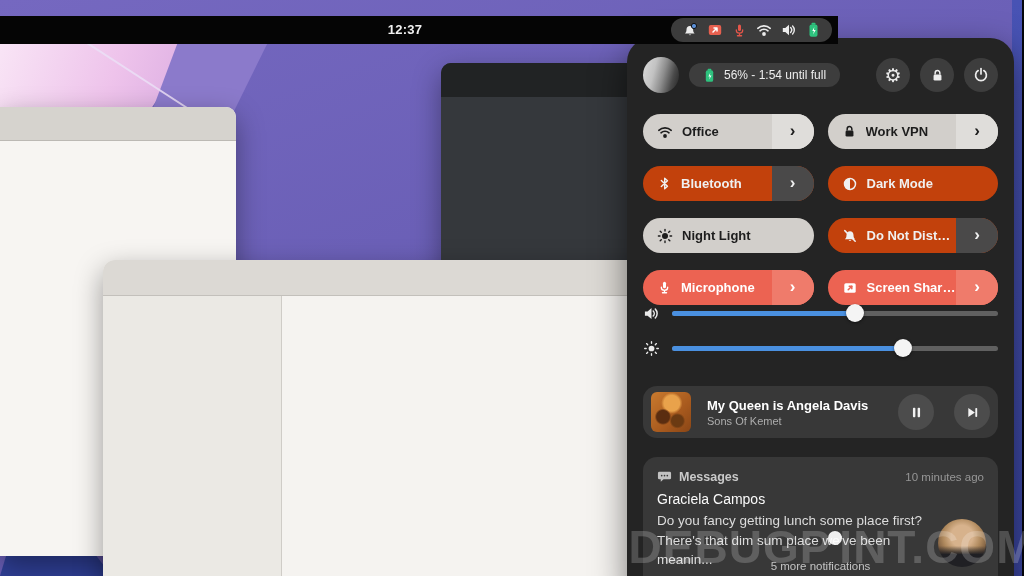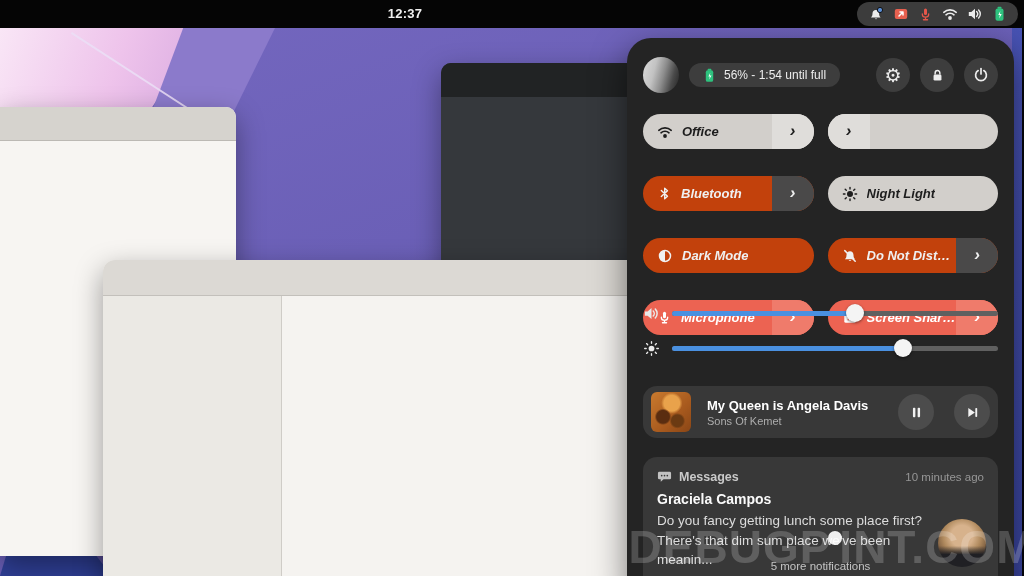--- a/index.html
+++ b/index.html
@@ -27,42 +27,42 @@
   .win-back{left:0;top:107px;width:236px;height:449px;border-radius:0 10px 0 0;background:#f7f5f2;}
   .win-back .titlebar{height:33px;background:#d6d3ce;border-radius:0 10px 0 0;border-bottom:1px solid #bcb9b4;}
   .win-dark{left:441px;top:63px;width:300px;height:400px;border-radius:10px 10px 0 0;background:#35383c;}
   .win-dark .titlebar{height:34px;background:#212324;border-radius:10px 10px 0 0;}
   .win-front{left:103px;top:260px;width:580px;height:330px;border-radius:12px 12px 0 0;background:#f5f3f0;display:flex;flex-direction:column;}
   .win-front .titlebar{height:35px;background:#dcd9d4;border-radius:12px 12px 0 0;border-bottom:1px solid #c3c0bb;flex:0 0 auto;}
   .win-front .content{flex:1;display:flex;}
   .win-front .sidepane{width:178px;background:#ebe9e4;border-right:1px solid #cfccc7;}
   .win-front .mainpane{flex:1;background:#f5f3f0;}
   
-  .topbar{position:absolute;left:0;top:0;width:1024px;height:28px;background:#050505;z-index:20;}
+  .topbar{position:absolute;left:0;top:16px;width:838px;height:28px;background:#050505;z-index:20;}
   .clock{position:absolute;left:369px;top:0;width:72px;height:28px;line-height:28px;text-align:center;
     color:#f0f0f0;font-size:13px;font-weight:700;letter-spacing:.3px;}
   .tray{position:absolute;right:6px;top:2px;height:24px;background:#3c3c3c;border-radius:12px;
     display:flex;align-items:center;gap:9px;padding:0 11px;}
   .tray svg{display:block;}
   
   .panel{position:absolute;left:627px;top:38px;width:387px;height:560px;border-radius:24px;
     background:#242424;z-index:10;box-shadow:0 12px 34px rgba(0,0,0,.5);overflow:hidden;}
   .qs-header{position:absolute;left:16px;right:16px;top:19px;height:36px;display:flex;align-items:center;}
   .avatar{width:36px;height:36px;border-radius:50%;flex:0 0 auto;
     background:linear-gradient(105deg,#dcdcdc 0%,#c2c2c2 32%,#8d8d8d 55%,#4a4a4a 78%,#232323 100%);}
   .battery-pill{margin-left:10px;height:24px;border-radius:16px;background:#3d3d3d;display:flex;
     align-items:center;gap:8px;padding:0 14px;}
   .battery-pill span{font-size:12px;color:#ededed;font-weight:500;white-space:nowrap;}
   .hdr-spacer{flex:1;}
   .round-btn{width:34px;height:34px;border-radius:50%;background:#3d3d3d;display:flex;align-items:center;
     justify-content:center;margin-left:10px;flex:0 0 auto;}
   .gear-glyph{font-size:19px;line-height:1;color:#ececec;font-family:"DejaVu Sans",sans-serif;}
   
   .qs-toggles{position:absolute;left:16px;right:16px;top:76px;display:grid;
-    grid-template-columns:1fr 1fr;gap:27px 14px;font-style:italic;}
+    grid-template-columns:1fr 1fr;gap:17px 14px;}
   .toggle{height:35px;border-radius:17.5px;display:flex;overflow:hidden;font-size:13px;font-weight:700;}
   .tg-main{flex:1;display:flex;align-items:center;gap:9px;padding-left:14px;min-width:0;}
   .tg-label{white-space:nowrap;overflow:hidden;text-overflow:ellipsis;}
   .tg-arrow{width:42px;display:flex;align-items:center;justify-content:center;flex:0 0 auto;}
   .chev{font-size:17px;font-weight:700;line-height:1;transform:translateY(-1px);}
   .toggle.on{background:#d2cfcb;color:#1d1d1d;}
   .toggle.on .tg-arrow{background:#dfddda;}
   .toggle.off{background:#c2410c;color:#f0f0f0;}
   .toggle.off .tg-arrow{background:#4a4949;}
   .toggle.alert{background:#ec6352;color:#ffffff;}
@@ -90,21 +90,21 @@
   .media-artist{font-size:11px;color:#adadad;margin-top:2px;white-space:nowrap;overflow:hidden;text-overflow:ellipsis;}
   .media-btn{width:36px;height:36px;border-radius:50%;background:#4c4c4c;display:flex;align-items:center;
     justify-content:center;flex:0 0 auto;margin-left:4px;}
   
   .notif-card{position:absolute;left:16px;right:16px;top:419px;bottom:-8px;border-radius:14px;
     background:#383838;padding:12px 14px;box-sizing:border-box;}
   .notif-header{display:flex;align-items:center;gap:7px;}
   .notif-app{font-size:12.5px;font-weight:700;color:#c9c9c9;}
   .notif-spacer{flex:1;}
   .notif-time{font-size:11.5px;color:#969696;}
-  .notif-sender{margin-top:7px;font-size:14px;font-weight:700;color:#fafafa;}
+  .notif-sender{margin-top:7px;font-size:14px;font-weight:400;color:#fafafa;}
   .notif-body{margin-top:4px;font-size:13.5px;line-height:1.45;color:#dcdcdc;width:calc(100% - 58px);}
   .notif-avatar{position:absolute;right:12px;top:62px;width:48px;height:48px;border-radius:50%;
     background:
       linear-gradient(0deg,#202024 0%,#202024 26%,rgba(32,32,36,0) 44%),
       radial-gradient(circle at 50% 36%,#d7b28c 0 28%,#b08a5e 48%,#6e5138 72%,#3a2c20 100%);}
   .more-label{position:absolute;left:627px;width:387px;bottom:4px;text-align:center;
     font-size:11.5px;color:#c4c4c4;z-index:30;}
   
   .watermark{position:absolute;left:648px;bottom:0;width:368px;height:58px;display:flex;align-items:center;
     justify-content:center;gap:2px;z-index:25;pointer-events:none;
@@ -226,69 +226,78 @@
           </svg>
         </span>
         <span class="tg-label">Office</span>
       </div>
       <div class="tg-arrow">
           <span class="chev">›</span>
         </div>
     </div>
 
     <div class="toggle on">
+      <div class="tg-main">
+        <span class="tg-icon">
+          <svg width="15" height="15" viewBox="0 0 16 16">
+            <rect x="3.8" y="7" width="8.4" height="6.4" rx="1.4" fill="currentColor"></rect>
+            <path d="M5.5 7 V5.2 a2.5 2.5 0 0 1 5 0 V7" stroke="currentColor" stroke-width="1.6" fill="none"></path>
+          </svg>
+        </span>
+        <span class="tg-label">Work VPN</span>
+      </div>
       <div class="tg-arrow">
           <span class="chev">›</span>
         </div>
     </div>
 
     <div class="toggle off">
       <div class="tg-main">
         <span class="tg-icon">
           <svg width="15" height="15" viewBox="0 0 16 16">
             <path d="M4.6 4.8 L11.2 11 L8.2 13.6 V2.4 L11.2 5 L4.6 11.2" stroke="currentColor" stroke-width="1.5" fill="none" stroke-linecap="round" stroke-linejoin="round"></path>
           </svg>
         </span>
         <span class="tg-label">Bluetooth</span>
       </div>
       <div class="tg-arrow">
           <span class="chev">›</span>
         </div>
+    </div>
+
+    <div class="toggle off">
+      <div class="tg-main">
+        <span class="tg-icon">
+          <svg width="16" height="16" viewBox="0 0 16 16">
+            <circle cx="8" cy="8" r="5.5" stroke="currentColor" stroke-width="1.5" fill="none"></circle>
+            <path d="M8 2.5 a5.5 5.5 0 0 0 0 11 Z" fill="currentColor"></path>
+          </svg>
+        </span>
+        <span class="tg-label">Dark Mode</span>
+      </div>
     </div>
 
     <div class="toggle on">
       <div class="tg-main">
         <span class="tg-icon">
           <svg width="16" height="16" viewBox="0 0 16 16">
             <circle cx="8" cy="8" r="3" fill="currentColor"></circle>
             <g stroke="currentColor" stroke-width="1.4" stroke-linecap="round">
               <line x1="8" y1="1.4" x2="8" y2="3"></line>
                 <line x1="8" y1="13" x2="8" y2="14.6"></line>
               <line x1="1.4" y1="8" x2="3" y2="8"></line>
                 <line x1="13" y1="8" x2="14.6" y2="8"></line>
               <line x1="3.2" y1="3.2" x2="4.3" y2="4.3"></line>
                 <line x1="12.8" y1="3.2" x2="11.7" y2="4.3"></line>
               <line x1="3.2" y1="12.8" x2="4.3" y2="11.7"></line>
                 <line x1="12.8" y1="12.8" x2="11.7" y2="11.7"></line>
             </g>
           </svg>
         </span>
         <span class="tg-label">Night Light</span>
-      </div>
-    </div>
-
-    <div class="toggle off">
-      <div class="tg-main">
-        <span class="tg-icon">
-          <svg width="16" height="16" viewBox="0 0 16 16">
-            <circle cx="8" cy="8" r="5.5" stroke="currentColor" stroke-width="1.5" fill="none"></circle>
-            <path d="M8 2.5 a5.5 5.5 0 0 0 0 11 Z" fill="currentColor"></path>
-          </svg>
-        </span>
-        <span class="tg-label">Dark Mode</span>
       </div>
     </div>
 
     <div class="toggle off">
       <div class="tg-main">
         <span class="tg-icon">
           <svg width="16" height="16" viewBox="0 0 16 16">
             <path d="M13.1 11.2c-.9-.8-1.6-1.9-1.6-4.2 0-2.1-1.4-3.7-3.5-3.7S4.5 4.9 4.5 7c0 2.3-.7 3.4-1.6 4.2Z" fill="currentColor"></path>
             <path d="M6.7 12.2a1.4 1.4 0 0 0 2.6 0Z" fill="currentColor"></path>
             <line x1="2.8" y1="2.6" x2="13.2" y2="13.2" stroke="currentColor" stroke-width="1.5" stroke-linecap="round"></line>

